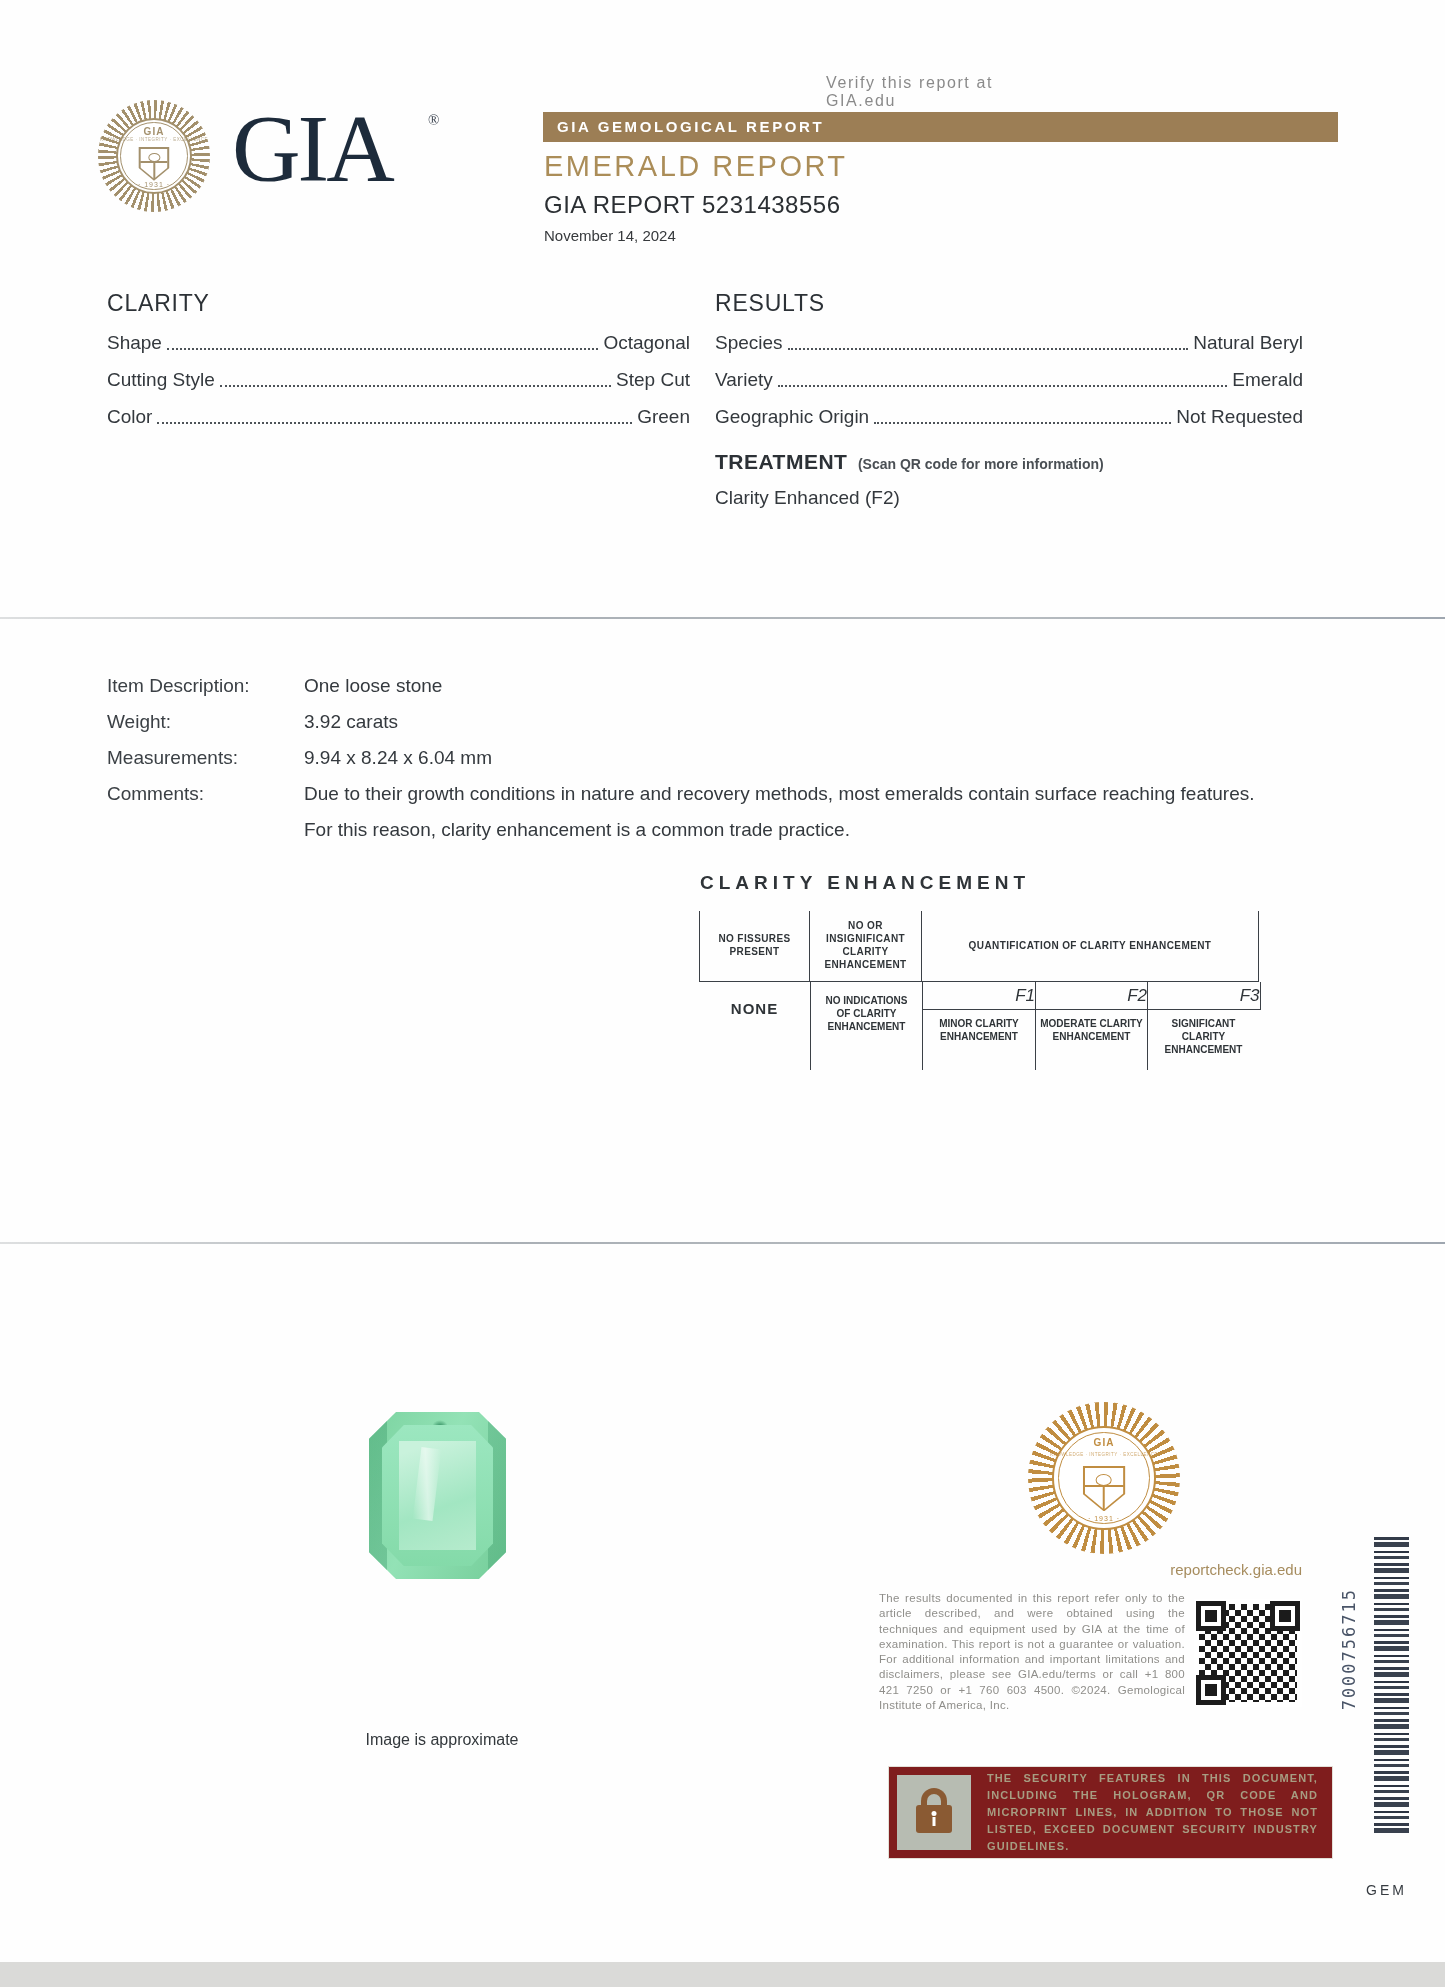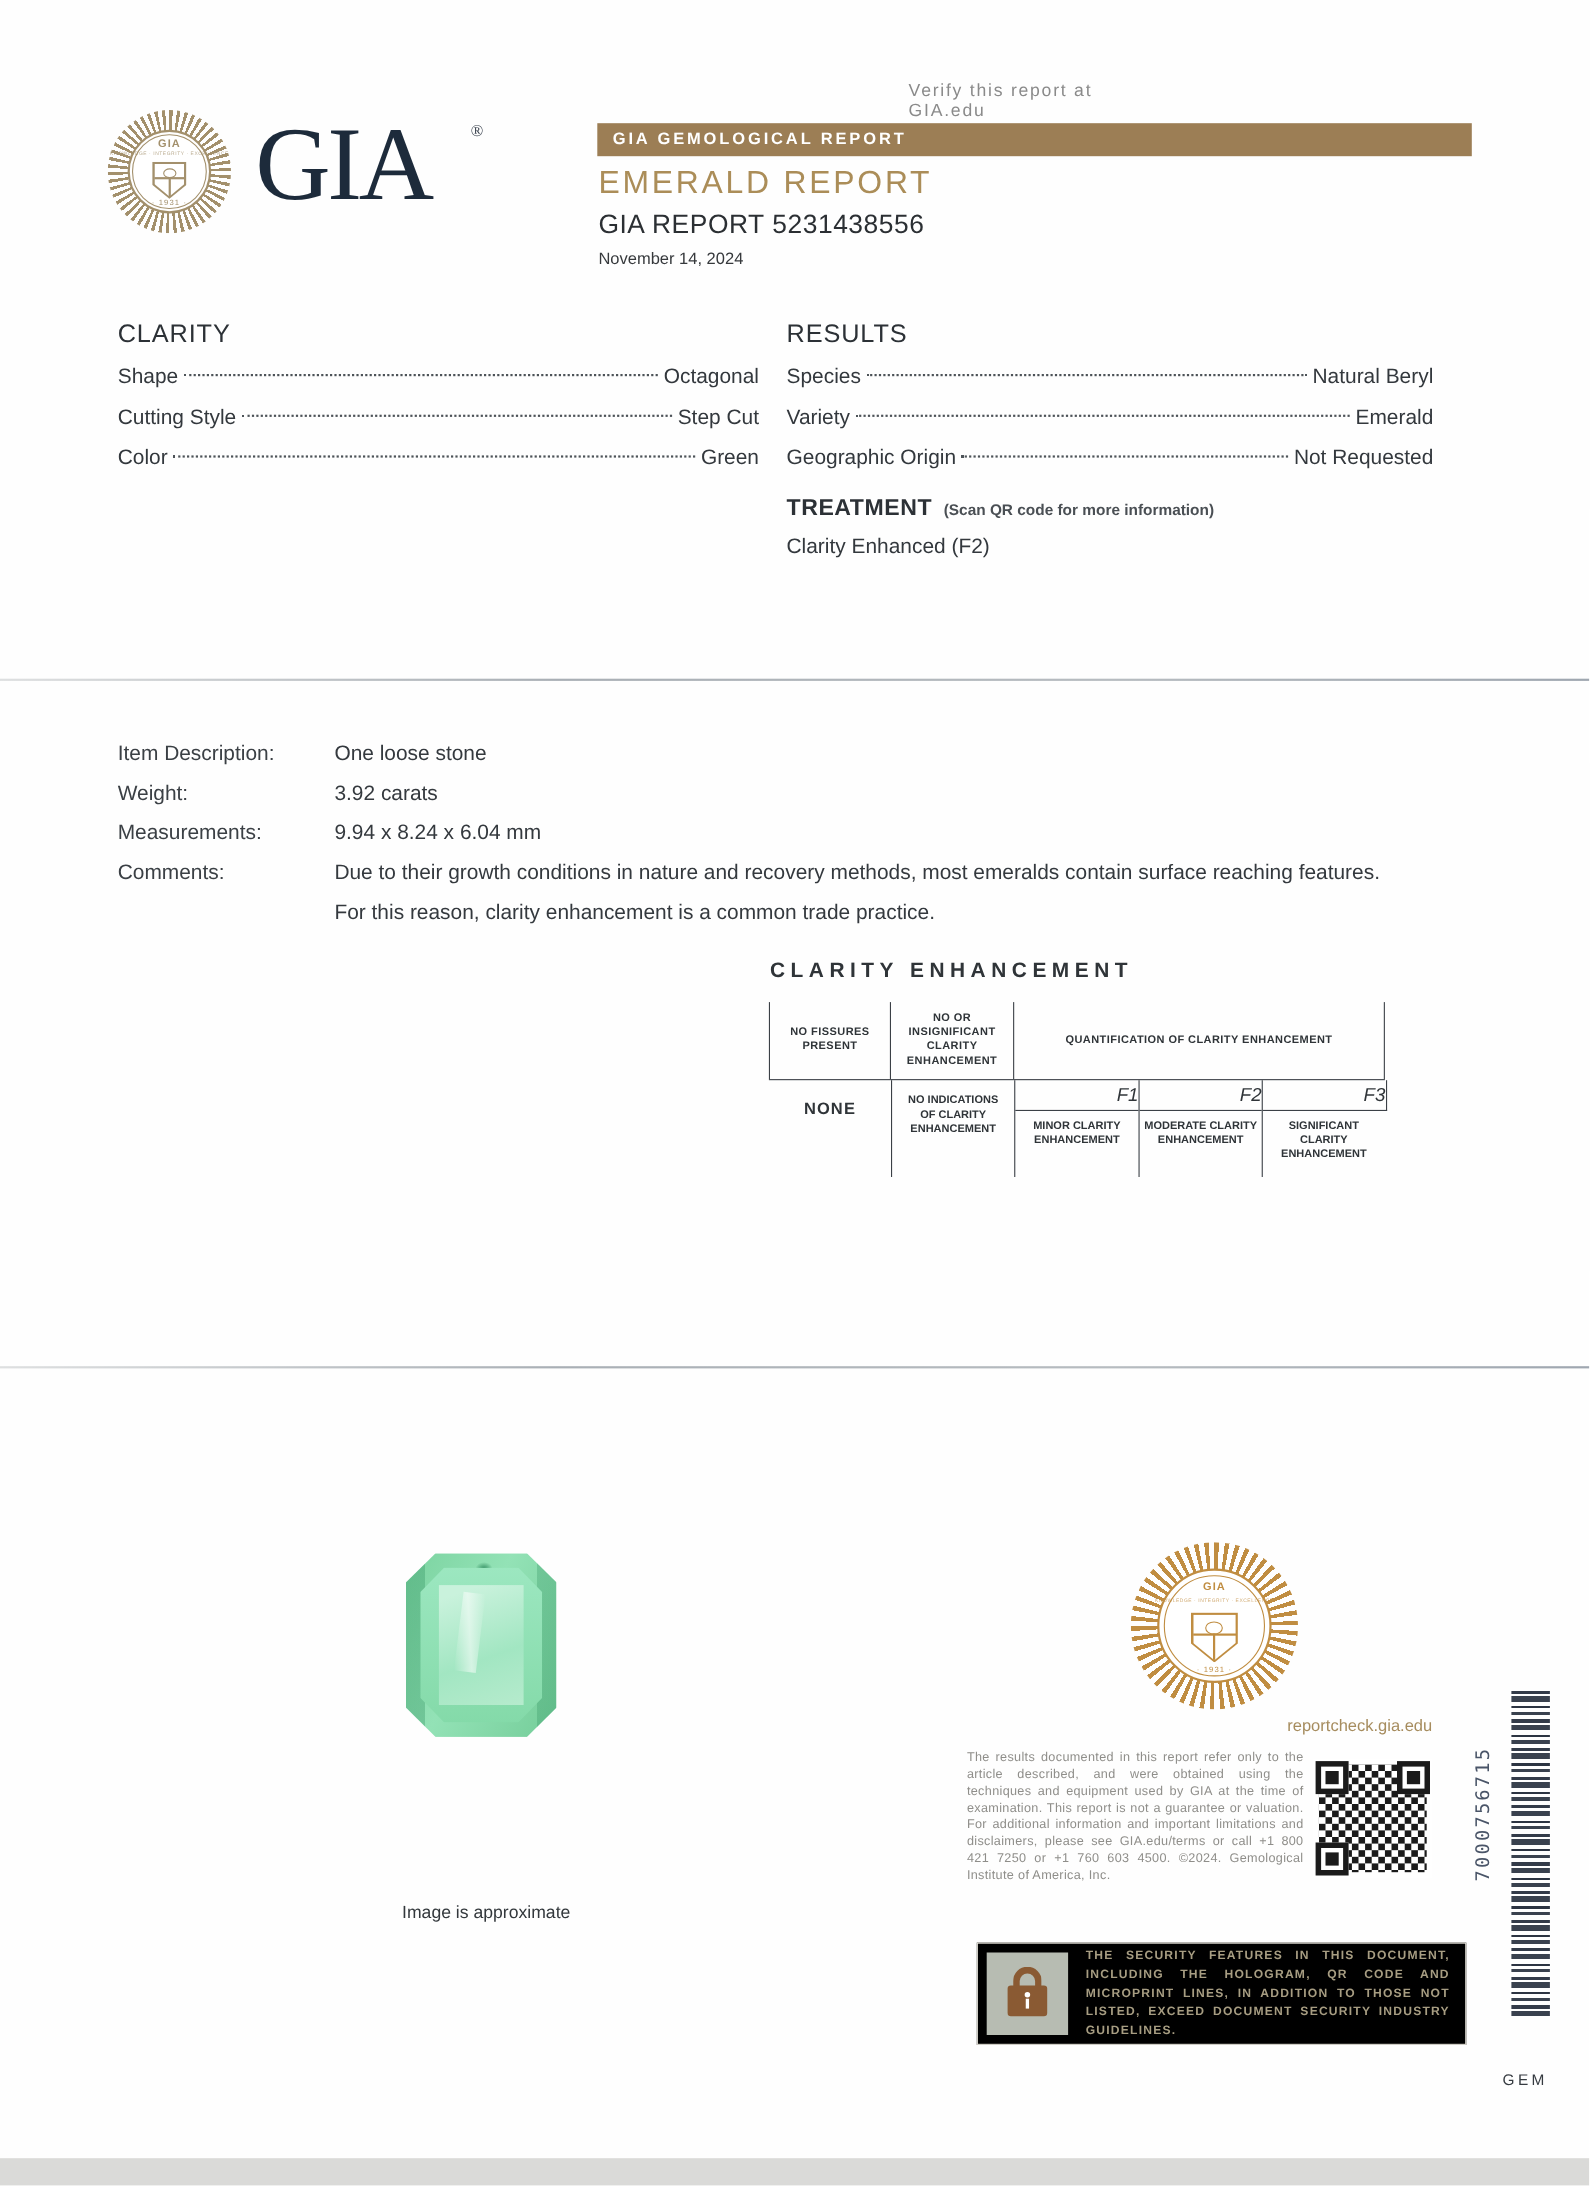--- a/index.html
+++ b/index.html
@@ -46,21 +46,21 @@
                     font-size:15px; font-weight:bold; letter-spacing:2.6px; }
   .emerald-report { position:absolute; left:544px; top:150px; font-size:29px; letter-spacing:2.5px; color:#ab8d58; }
   .report-num { position:absolute; left:544px; top:191px; font-size:24px; letter-spacing:.5px; color:#2b2f33; }
   .report-date { position:absolute; left:544px; top:227px; font-size:15px; color:#36393c; }
 
   
   .col-heading { font-size:23px; font-weight:500; letter-spacing:.8px; color:#2c3136; }
   .spec-col { position:absolute; }
   .details-col { left:107px; top:290px; width:583px; }
   .results-col { left:715px; top:290px; width:588px; }
-  .spec-row { display:flex; align-items:center; margin-top:14px; font-size:19px; color:#33383d; line-height:23px; }
+  .spec-row { display:flex; align-items:flex-end; margin-top:14px; font-size:19px; color:#33383d; line-height:23px; }
   .leader { flex:1; border-bottom:2px dotted #4d5358; margin:0 5px 4px 5px; min-width:20px; }
   .spec-val { white-space:nowrap; }
 
   .treatment { margin-top:22px; }
   .treatment-title { font-size:21px; font-weight:bold; color:#2c3136; letter-spacing:.5px; }
   .treatment-note { font-size:14px; font-weight:bold; color:#4a4f54; margin-left:6px; }
   .treatment-val { margin-top:13px; font-size:19px; color:#33383d; }
 
   .fold { position:absolute; left:0; width:1445px; height:2px;
           background:linear-gradient(to right,#d8dadb,#9aa1a8 35%,#aab0b5 70%,#8e97a2); opacity:.85; }
@@ -117,21 +117,21 @@
 
   .qr { position:absolute; left:1194px; top:1599px; width:108px; height:108px; background:#fff; }
   .qr-noise { position:absolute; inset:5px;
               background-image:repeating-conic-gradient(#1b1b1b 0% 25%, #ffffff 0% 50%);
               background-size:12px 12px; }
   .finder { position:absolute; width:30px; height:30px; border:5px solid #1b1b1b; background:#fff; }
   .finder::after { content:""; position:absolute; inset:4px; background:#1b1b1b; }
   .f-tl { left:2px; top:2px; } .f-tr { right:2px; top:2px; } .f-bl { left:2px; bottom:2px; }
 
   .security { position:absolute; left:888px; top:1766px; width:445px; height:93px;
-              border:1px solid #e3e0d8; background:#000000; display:flex; align-items:center; }
+              border:1px solid #e3e0d8; background:#7f1d1d; display:flex; align-items:center; }
   .lock-tile { width:74px; height:75px; margin-left:8px; background:#b7bcb2; position:relative; flex:none; }
   .lock-shackle { position:absolute; left:50%; top:13px; width:26px; height:20px; transform:translateX(-50%);
                   border:6px solid #8a5a33; border-bottom:none; border-radius:13px 13px 0 0; }
   .lock-body { position:absolute; left:50%; top:30px; width:36px; height:28px; transform:translateX(-50%);
                background:#8a5a33; border-radius:3px; }
   .lock-key { position:absolute; left:50%; top:36px; width:5px; height:5px; transform:translateX(-50%);
               background:#fff; border-radius:50%; }
   .lock-stem { position:absolute; left:50%; top:42px; width:3px; height:9px; transform:translateX(-50%); background:#fff; }
   .security-text { flex:1; padding:10px 14px 10px 16px; font-size:11px; font-weight:bold;
                    line-height:17px; letter-spacing:1.1px; color:#a79d82; text-align:justify; }

